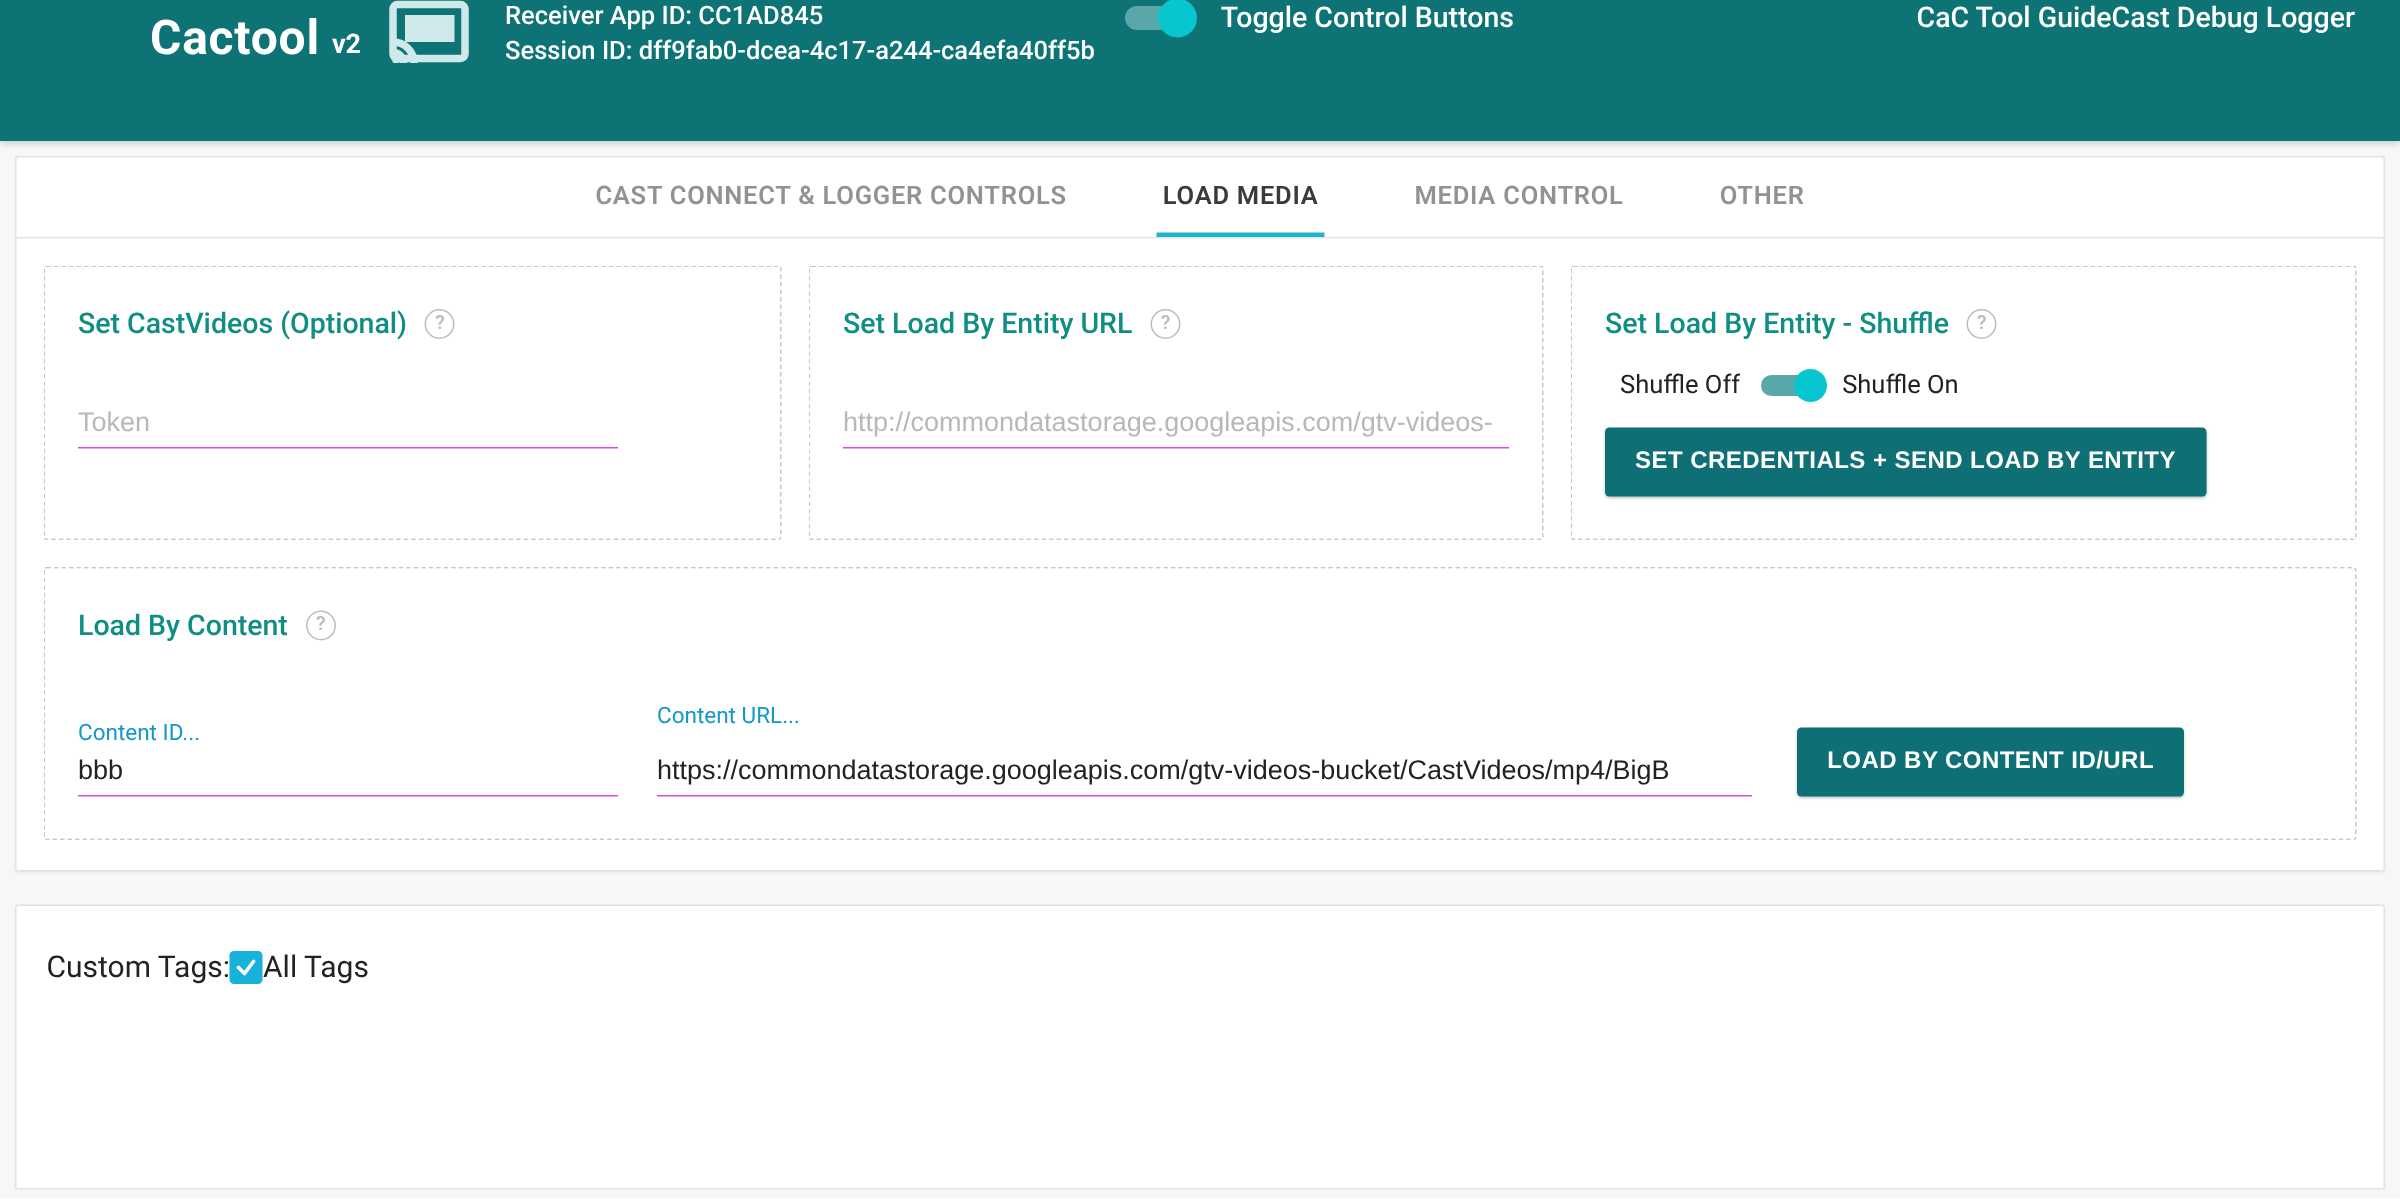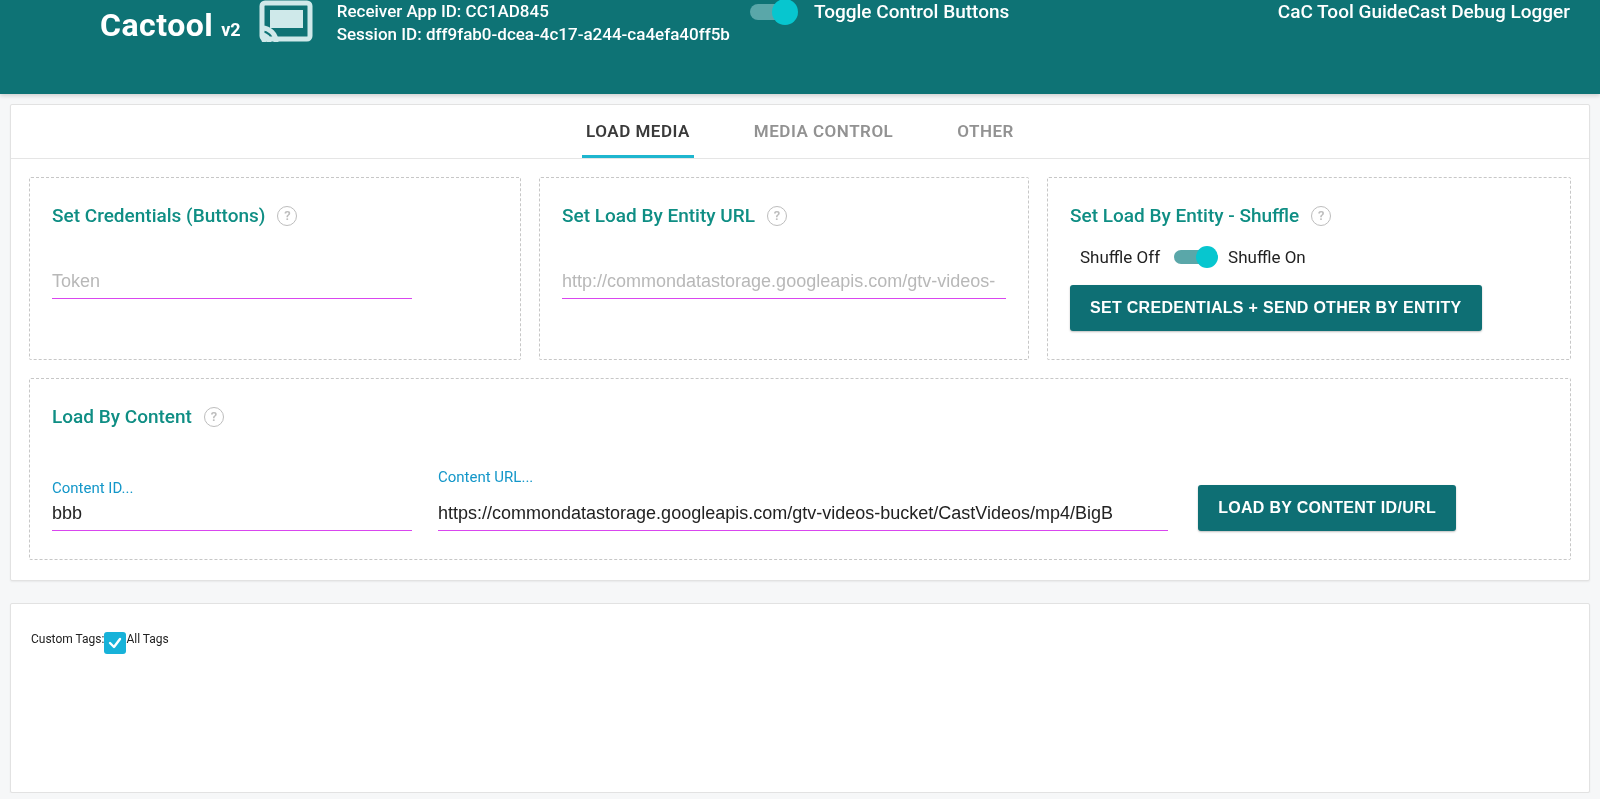--- a/index.html
+++ b/index.html
@@ -46,21 +46,21 @@
   .field { display:flex; flex-direction:column;}
   .field .flabel { color:#1497c9; font-size:15px; margin-bottom:2px;}
   .field.f1 { width:360px;}
   .field.f2 { width:730px;gap:11px;}
   .lbc-row .btn { margin-left:auto; margin-right:92px;}
   
   .logpanel { margin:22px 10px 0 10px; background:#fff; border:1px solid #e2e2e2; border-radius:2px; box-shadow:0 1px 2px rgba(0,0,0,.06); min-height:190px; padding-bottom:30px;}
   .logtabs { display:flex; justify-content:center; gap:58px; border-bottom:1px solid #e8e8e8; height:56px; align-items:flex-end;}
   .ltab { font-size:17px; font-weight:600; letter-spacing:.5px; color:#929292; padding:0 4px 14px 4px; border-bottom:3px solid transparent; cursor:pointer;}
   .ltab.active { color:#3a3a3a; border-bottom-color:#1eb6cf;}
-  .custom-tags { display:flex; align-items:flex-start; padding:28px 0 0 20px; font-size:12px;}
+  .custom-tags { display:flex; align-items:flex-end; padding:28px 0 0 20px; font-size:20px;}
   .chk { width:22px; height:22px; background:#17b2d9; border-radius:3px; display:inline-flex; align-items:center; justify-content:center;}
   .chk svg { stroke:#fff;}
 </style>
 </head>
 <body>
 
 <div class="topbar">
   <div class="logo-group">
     <span class="logo-name">Cactool</span>
     <span class="logo-ver">v2</span>
@@ -90,30 +90,31 @@
       </div>
     <span class="toggle-label">Toggle Control Buttons</span>
   </div>
   <div class="spacer"></div>
   <a class="toplink">CaC Tool Guide</a>
   <a class="toplink">Cast Debug Logger</a>
 </div>
 
 <div class="panel">
   <div class="tabbar">
+    <div class="tab">CAST CONNECT &amp; LOGGER CONTROLS</div>
     <div class="tab active">LOAD MEDIA</div>
     <div class="tab">MEDIA CONTROL</div>
     <div class="tab">OTHER</div>
   </div>
 
   <div class="cardrow">
 
     <div class="card c1">
       <div class="card-title">
-        <span>Set Credentials (Buttons)</span>
+        <span>Set CastVideos (Optional)</span>
         <span class="help-icon">?</span>
       </div>
       <input class="underline-input" placeholder="Token" style="">
     </div>
 
     <div class="card c2">
       <div class="card-title">
         <span>Set Load By Entity URL</span>
         <span class="help-icon">?</span>
       </div>
@@ -125,21 +126,21 @@
         <span>Set Load By Entity - Shuffle</span>
         <span class="help-icon">?</span>
       </div>
       <div class="shuffle-row">
         <span>Shuffle Off</span>
         <div class="toggle small">
             <div class="knob"></div>
           </div>
         <span>Shuffle On</span>
       </div>
-      <button class="btn">SET CREDENTIALS + SEND OTHER BY ENTITY</button>
+      <button class="btn">SET CREDENTIALS + SEND LOAD BY ENTITY</button>
     </div>
   </div>
 
   <div class="card cwide">
     <div class="card-title">
       <span>Load By Content</span>
       <span class="help-icon">?</span>
     </div>
     <div class="lbc-row">
       <div class="field f1">

